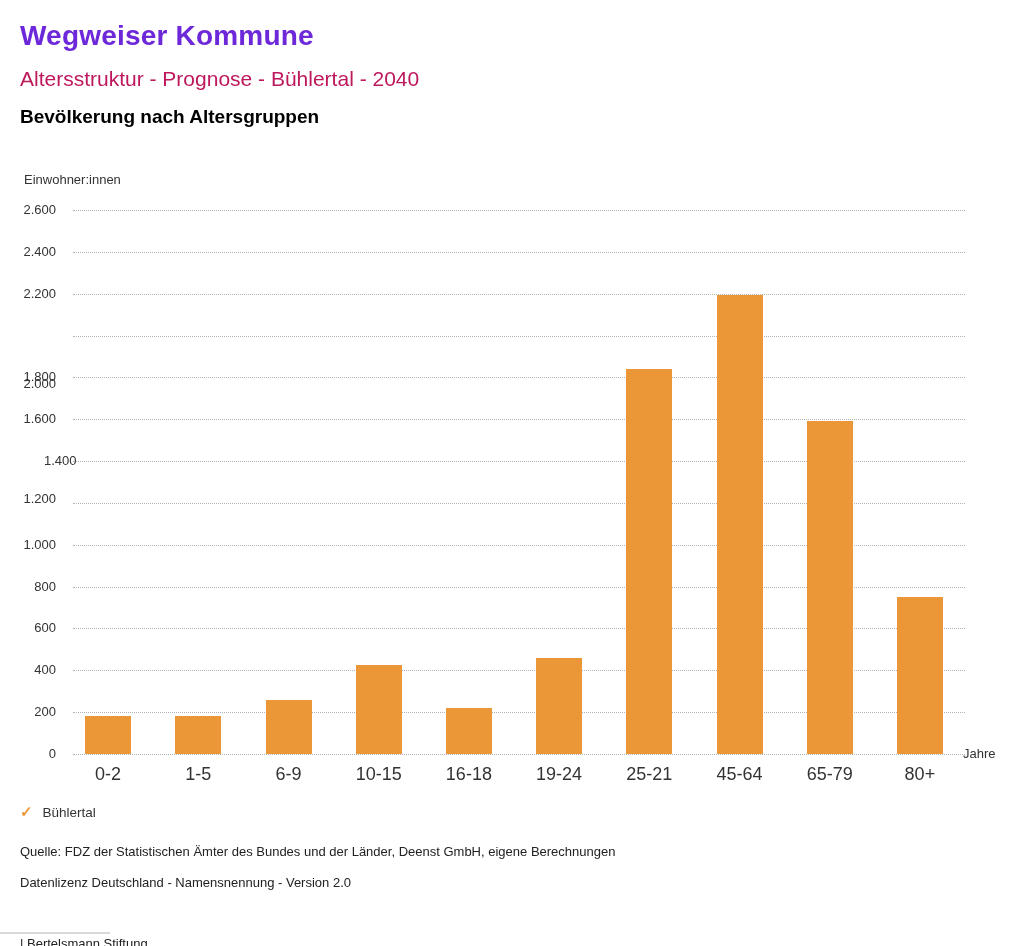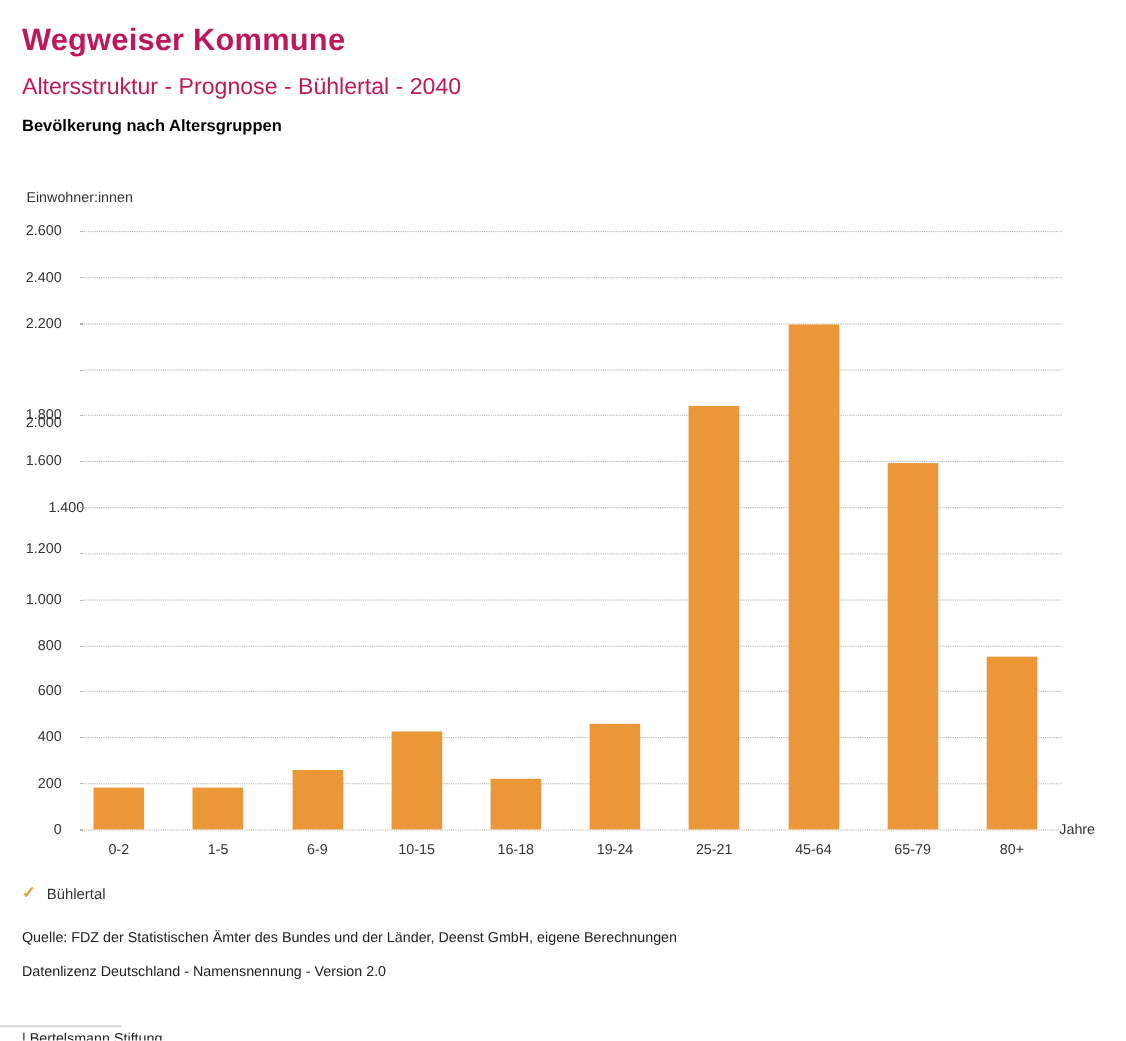--- a/index.html
+++ b/index.html
@@ -6,30 +6,30 @@
   html, body { background: #ffffff; }
   body {
     width: 1024px; height: 946px;
     position: relative;
     font-family: "Liberation Sans", sans-serif;
     color: #000;
     overflow: hidden;
   }
   .page-title {
     position: absolute; left: 20px; top: 20px;
-    font-size: 28px; font-weight: 700; color: #be185d;
+    font-size: 28px; font-weight: 700; color: #6d28d9;
     letter-spacing: 0.2px;
   }
   .chart-subtitle {
     position: absolute; left: 20px; top: 67px;
     font-size: 21px; font-weight: 400; color: #be185d;
   }
   .chart-heading {
     position: absolute; left: 20px; top: 106px;
-    font-size: 15px; font-weight: 700; color: #000;
+    font-size: 19px; font-weight: 700; color: #000;
   }
   .y-axis-title {
     position: absolute; left: 24px; top: 172px;
     font-size: 13px; color: #333;
   }
   .y-ticks {
     position: absolute; left: 0; top: 210px;
     width: 56px; height: 544px;
   }
   .y-tick {
@@ -48,21 +48,21 @@
   .bar {
     position: absolute; bottom: 0;
     background: #EB9637;
   }
   .x-labels {
     position: absolute; left: 63px; top: 764px;
     width: 902px; height: 20px;
   }
   .x-tick {
     position: absolute; text-align: center;
-    font-size: 13px; color: #333;
+    font-size: 18px; color: #333;
   }
   .x-axis-title {
     position: absolute; left: 963px; top: 746px;
     font-size: 13px; color: #333;
   }
   .legend {
     position: absolute; left: 20px; top: 804px;
     display: flex; align-items: center; gap: 10px;
     cursor: pointer;
   }

